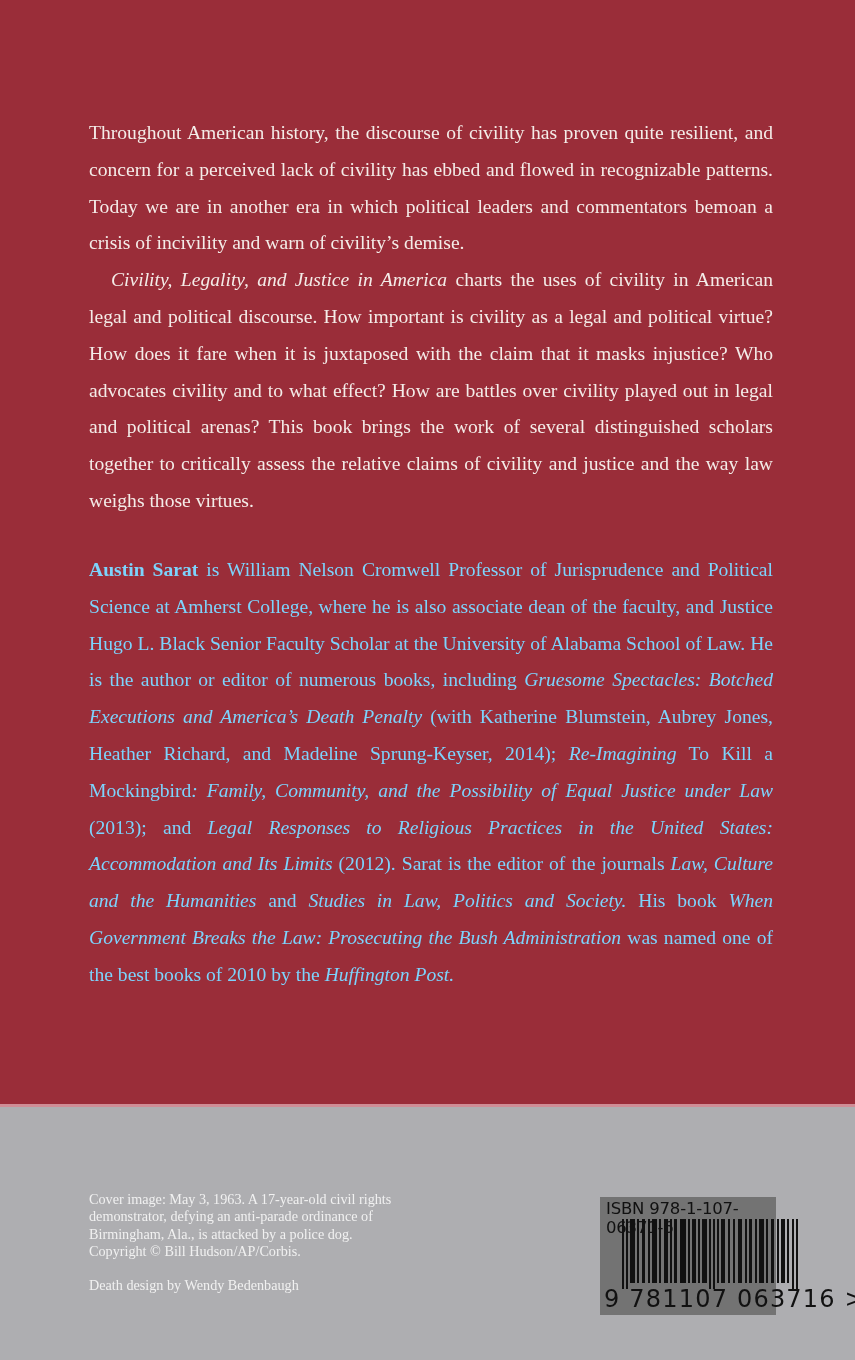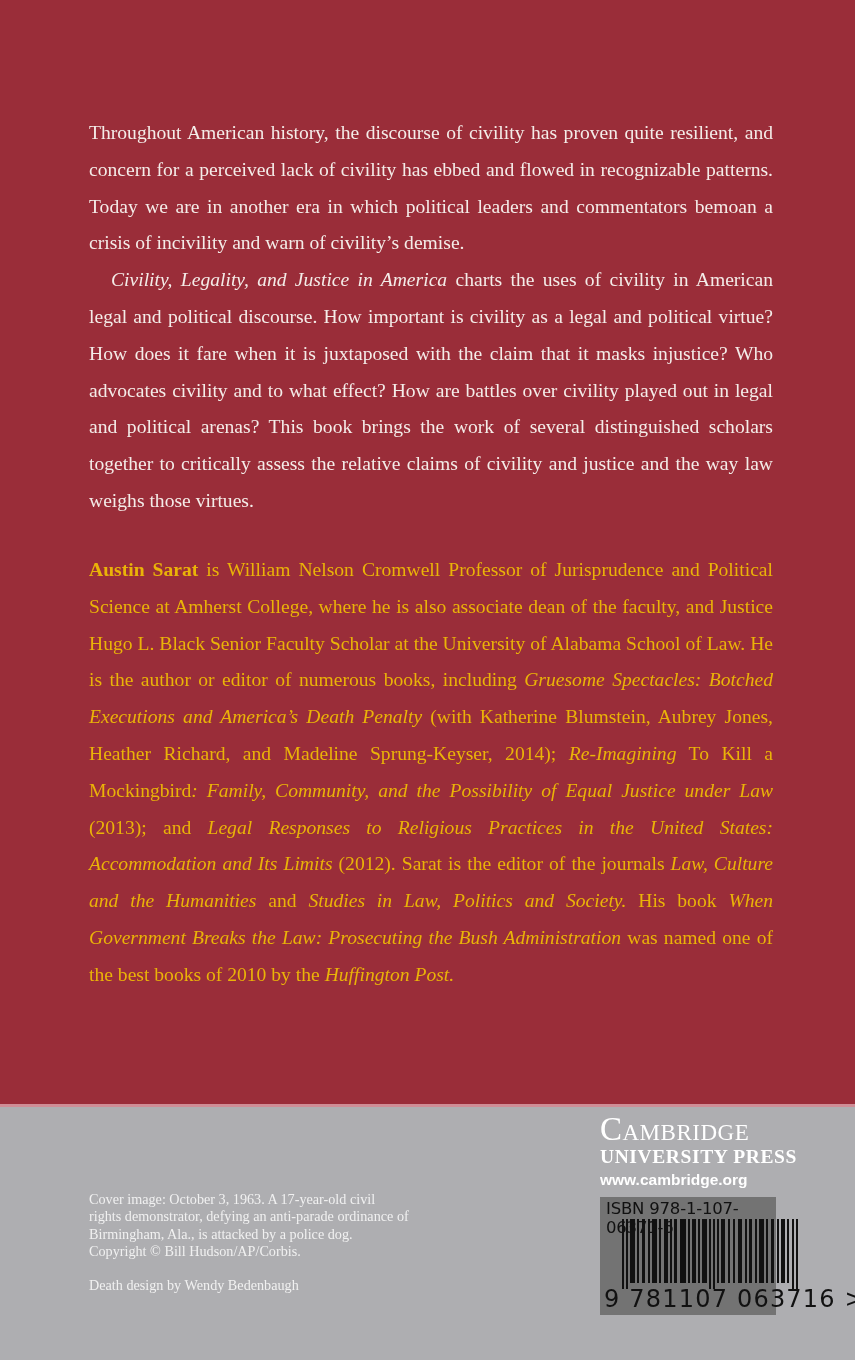--- a/index.html
+++ b/index.html
@@ -23,21 +23,21 @@
   }
   .blurb {
     position: absolute; left: 89px; top: 115px; width: 684px;
     color: #f4ece8; font-size: 19.6px; line-height: 36.8px;
     text-align: justify;
   }
   .blurb p { margin: 0; }
   .blurb p.indent { text-indent: 22px; }
   .bio {
     position: absolute; left: 89px; top: 552px; width: 684px;
-    color: #eab308; font-size: 19.6px; line-height: 36.8px;
+    color: #7dd3fc; font-size: 19.6px; line-height: 36.8px;
     text-align: justify;
   }
   .bio p { margin: 0; }
   em { }
   strong { font-weight: bold; }
   .credits {
     position: absolute; left: 89px; top: 1191px; width: 320px;
     color: #f1f1f1; font-size: 14.2px; line-height: 17.3px;
   }
   .credits p { margin: 0; }
@@ -86,29 +86,24 @@
   <div class="blurb">
     <p>Throughout American history, the discourse of civility has proven quite resilient, and concern for a perceived lack of civility has ebbed and flowed in recognizable patterns. Today we are in another era in which political leaders and commentators bemoan a crisis of incivility and warn of civility’s demise.</p>
     <p class="indent"><em>Civility, Legality, and Justice in America</em><span> charts the uses of civility in American legal and political discourse. How important is civility as a legal and political virtue? How does it fare when it is juxtaposed with the claim that it masks injustice? Who advocates civility and to what effect? How are battles over civility played out in legal and political arenas? This book brings the work of several distinguished scholars together to critically assess the relative claims of civility and justice and the way law weighs those virtues.</span></p>
   </div>
 
   <div class="bio">
     <p><strong>Austin Sarat</strong><span> is William Nelson Cromwell Professor of Jurisprudence and Political Science at Amherst College, where he is also associate dean of the faculty, and Justice Hugo L. Black Senior Faculty Scholar at the University of Alabama School of Law. He is the author or editor of numerous books, including </span><em>Gruesome Spectacles: Botched Executions and America’s Death Penalty</em><span> (with Katherine Blumstein, Aubrey Jones, Heather Richard, and Madeline Sprung-Keyser, 2014); </span><em>Re-Imagining</em><span> To Kill a Mockingbird</span><em>: Family, Community, and the Possibility of Equal Justice under Law</em><span> (2013); and </span><em>Legal Responses to Religious Practices in the United States: Accommodation and Its Limits</em><span> (2012). Sarat is the editor of the journals </span><em>Law, Culture and the Humanities</em><span> and </span><em>Studies in Law, Politics and Society.</em><span> His book </span><em>When Government Breaks the Law: Prosecuting the Bush Administration</em><span> was named one of the best books of 2010 by the </span><em>Huffington Post.</em></p>
   </div>
 
   <div class="credits">
-    <p>Cover image: October 3, 1963. A 17-year-old civil rights demonstrator, defying an anti-parade ordinance of Birmingham, Ala., is attacked by a police dog. Copyright © Bill Hudson/AP/Corbis.</p>
+    <p>Cover image: May 3, 1963. A 17-year-old civil rights demonstrator, defying an anti-parade ordinance of Birmingham, Ala., is attacked by a police dog. Copyright © Bill Hudson/AP/Corbis.</p>
     <p>Death design by Wendy Bedenbaugh</p>
   </div>
 
-  <div class="publisher">
-    <div class="pub-name">Cambridge</div>
-    <div class="pub-sub">UNIVERSITY PRESS</div>
-    <div class="pub-url">www.cambridge.org</div>
-  </div>
 
   <div class="barcode-box">
     <div class="isbn-text">ISBN 978-1-107-06371-6</div>
     <svg class="bars" viewBox="0 0 180 70" preserveAspectRatio="none">
       <g fill="#111">
         <rect x="0" y="0" width="2" height="74"></rect>
         <rect x="4" y="0" width="2" height="74"></rect>
         <rect x="8" y="0" width="5" height="64"></rect>
         <rect x="15" y="0" width="2" height="64"></rect>
         <rect x="20" y="0" width="3" height="64"></rect>

